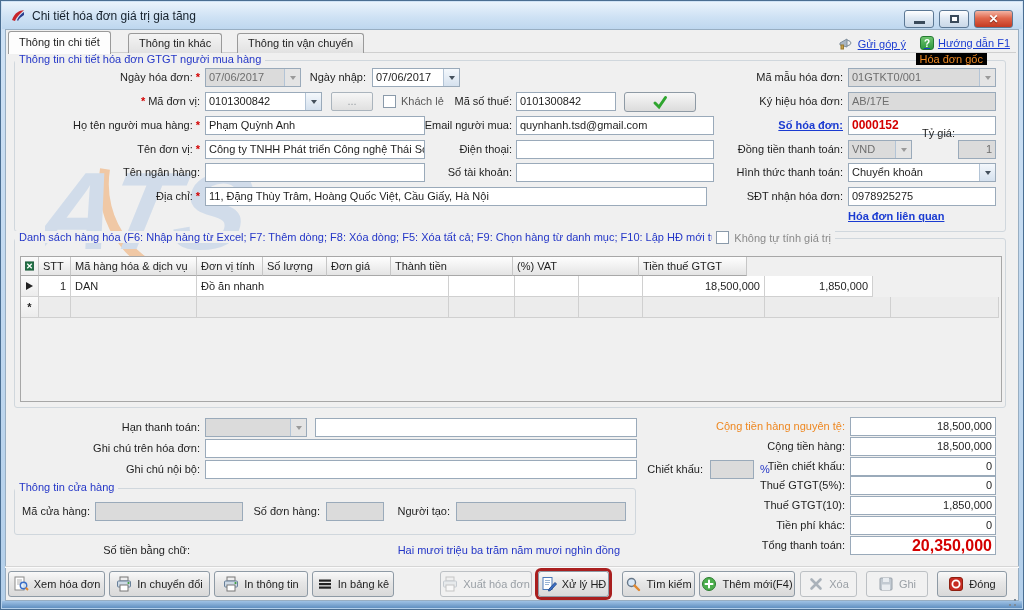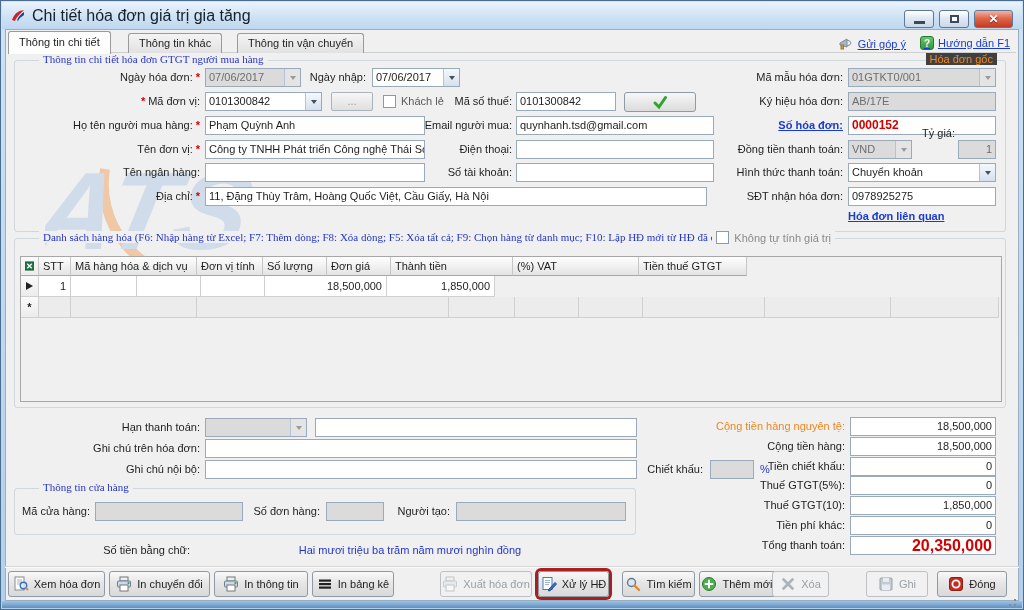--- a/index.html
+++ b/index.html
@@ -8,21 +8,21 @@
     width:1024px; height:610px; position:relative; overflow:hidden;
     font-family:"Liberation Sans", sans-serif; font-size:11px; color:#1e1e1e;
     background:#bcd4ee;
   }
   
   .frame { position:absolute; inset:0; border:1px solid #4a6e92;
     background:linear-gradient(#cfe2f5,#b3cfea); }
   .titlebar { position:absolute; left:1px; right:1px; top:1px; height:27px;
     background:linear-gradient(#eaf3fc,#cfe2f4 55%,#bed7ef);
     display:flex; align-items:center; padding-left:8px; }
-  .title-text { margin-left:6px; font-size:16px; color:#15202b; }
+  .title-text { margin-left:6px; font-size:12px; color:#15202b; }
   .winbtn { position:absolute; top:9px; height:18px; border:1px solid #5c7894; border-radius:3px;
     background:linear-gradient(#ffffff,#dfe9f3 45%,#c9d8e8); display:flex; align-items:center; justify-content:center; }
   .winbtn.close { background:linear-gradient(#f3b4a4,#e0674c 45%,#c43a22); }
   .glyph-min { width:11px; height:3px; background:#3a4a5a; margin-top:7px; }
   .glyph-max { width:9px; height:8px; border:2px solid #3a4a5a; background:#fff; }
   .glyph-x { color:#fff; font-weight:bold; font-size:12px; line-height:1; text-shadow:0 1px 1px #7a1f10; }
   .client { position:absolute; left:4px; right:4px; top:28px; bottom:8px;
     background:#f0f0f0; border:1px solid #98aec2; }
   .bottomframe { position:absolute; left:1px; right:1px; bottom:1px; height:7px;
     background:linear-gradient(#9fc2e5,#608fc0); }
@@ -35,23 +35,23 @@
   .tabline { position:absolute; left:8px; right:8px; top:52px; height:1px; background:#cfcfcf; }
   .tab { position:absolute; top:33px; height:20px; padding:0 10px; line-height:19px;
     background:linear-gradient(#f4f4f4,#e2e2e2); border:1px solid #9a9a9a; border-bottom:none;
     border-radius:3px 3px 0 0; color:#1e1e1e; }
   .tab.active { top:31px; height:23px; line-height:21px; background:#fdfdfd; z-index:2; }
   .hlink { position:absolute; top:36px; color:#1a3bd1; text-decoration:underline; display:flex; gap:4px; align-items:center; }
   .help-badge { width:14px; height:14px; background:linear-gradient(#6ec46e,#2f9a3f); border:1px solid #257a32;
     border-radius:3px; color:#fff; font-weight:bold; font-size:10px; display:inline-flex; align-items:center; justify-content:center; }
   
   .grp { position:absolute; border:1px solid #d0d7dd; border-radius:3px; }
-  .grp-title { position:absolute; top:-8px; left:24px; background:#f0f0f0; padding:0 4px;
-    color:#2436c7; white-space:nowrap; max-width:960px;font-family:Liberation Serif, serif; }
-  .grp-tag-orange { position:absolute; top:-8px; right:8px; background:#404040; padding:0 4px; color:#ee8822; }
+  .grp-title { position:absolute; top:-8px; left:0; background:#f0f0f0; padding:0 4px;
+    color:#2436c7; white-space:nowrap; max-width:960px; }
+  .grp-tag-orange { position:absolute; top:-8px; right:18px; background:#000000; padding:0 4px; color:#ee8822; }
   .grp-cb { position:absolute; top:-8px; right:170px; background:#f0f0f0; padding:0 4px;
     display:flex; gap:5px; align-items:center; color:#8a8a8a; }
   
   .lbl { position:absolute; height:18px; line-height:18px; text-align:right; white-space:nowrap; }
   .req { color:#d40000; margin-left:3px; font-weight:bold; }
   .reqpre { color:#d40000; margin-right:3px; font-weight:bold; }
   .tb { position:absolute; height:19px; line-height:17px; border:1px solid #9aaaba; background:#fff;
     padding:0 3px; white-space:nowrap; overflow:hidden; }
   .tb.dis { background:#dbdbdb; color:#6e6e6e; }
   .tb.num { text-align:right; }
@@ -226,20 +226,22 @@
     <div class="gcell" style="width:64px;">Đơn giá</div>
     <div class="gcell" style="width:122px;">Thành tiền</div>
     <div class="gcell" style="width:126px;">(%) VAT</div>
     <div class="gcell" style="width:108px;">Tiền thuế GTGT</div>
   </div>
   <div class="grow">
     <div class="gcell gmark" style="width:18px;">
         <span class="tri"></span>
       </div>
     <div class="gcell c-r" style="width:32px;">1</div>
+    <div class="gcell" style="width:126px;">DAN</div>
+    <div class="gcell" style="width:252px;">Đồ ăn nhanh</div>
     <div class="gcell" style="width:66px;"></div>
     <div class="gcell" style="width:64px;"></div>
     <div class="gcell" style="width:64px;"></div>
     <div class="gcell c-r" style="width:122px;">18,500,000</div>
     <div class="gcell c-r" style="width:108px;">1,850,000</div>
   </div>
   <div class="grow gnew">
     <div class="gcell gmark" style="width:18px;font-weight:bold;">*</div>
     <div class="gcell" style="width:32px;"></div>
     <div class="gcell" style="width:126px;"></div>
@@ -286,21 +288,21 @@
   <span class="grp-title">Thông tin cửa hàng</span>
 </div>
 <span class="lbl" style="left:20px;top:502px;width:70px;">Mã cửa hàng:</span>
 <div class="tb dis" style="left:95px;top:502px;width:148px;"></div>
 <span class="lbl" style="left:250px;top:502px;width:70px;">Số đơn hàng:</span>
 <div class="tb dis" style="left:326px;top:502px;width:58px;"></div>
 <span class="lbl" style="left:392px;top:502px;width:58px;">Người tạo:</span>
 <div class="tb dis" style="left:456px;top:502px;width:170px;"></div>
 
 <span class="lbl" style="left:15px;top:541px;width:175px;">Số tiền bằng chữ:</span>
-<span class="lbl bluetxt" style="left:200px;top:541px;width:420px;text-align:center;">Hai mươi triệu ba trăm năm mươi nghìn đồng</span>
+<span class="lbl bluetxt" style="left:200px;top:541px;width:420px;text-align:right;">Hai mươi triệu ba trăm năm mươi nghìn đồng</span>
 
 <div class="tbr-line"></div>
 
 <div class="btn" style="left:8px;width:97px;">
   <svg class="ic" viewBox="0 0 16 16">
     <rect x="2" y="1" width="9" height="13" fill="#fff" stroke="#8a8a8a"></rect>
     <path d="M4 4h5M4 6h5M4 8h3" stroke="#b0b0b0"></path>
     <circle cx="10.5" cy="9.5" r="3.2" fill="#dcebfa" fill-opacity="0.7" stroke="#3a6ec8" stroke-width="1.4"></circle>
     <path d="M12.8 11.8 L15 14" stroke="#e08830" stroke-width="2"></path>
   </svg>
@@ -363,21 +365,21 @@
 </div>
 
 <div class="btn" style="left:699px;width:96px;">
   <svg class="ic" viewBox="0 0 16 16">
     <circle cx="8" cy="8" r="6.5" fill="#4cae4c" stroke="#2e7d32"></circle>
     <path d="M8 4.5v7M4.5 8h7" stroke="#fff" stroke-width="2" stroke-linecap="round"></path>
   </svg>
   <span>Thêm mới(F4)</span>
 </div>
 
-<div class="btn dis" style="left:772px;width:57px;">
+<div class="btn dis" style="left:800px;width:57px;">
   <svg class="ic" viewBox="0 0 16 16">
     <path d="M3.5 3.5 L12.5 12.5 M12.5 3.5 L3.5 12.5" stroke="#aab2ba" stroke-width="2.6" stroke-linecap="round"></path>
   </svg>
   <span>Xóa</span>
 </div>
 
 <div class="btn dis" style="left:866px;width:62px;">
   <svg class="ic" viewBox="0 0 16 16">
     <rect x="2" y="2" width="12" height="12" rx="1" fill="#c2cad2" stroke="#9aa2aa"></rect>
     <rect x="5" y="2" width="6" height="4" fill="#e8ecf0"></rect>

